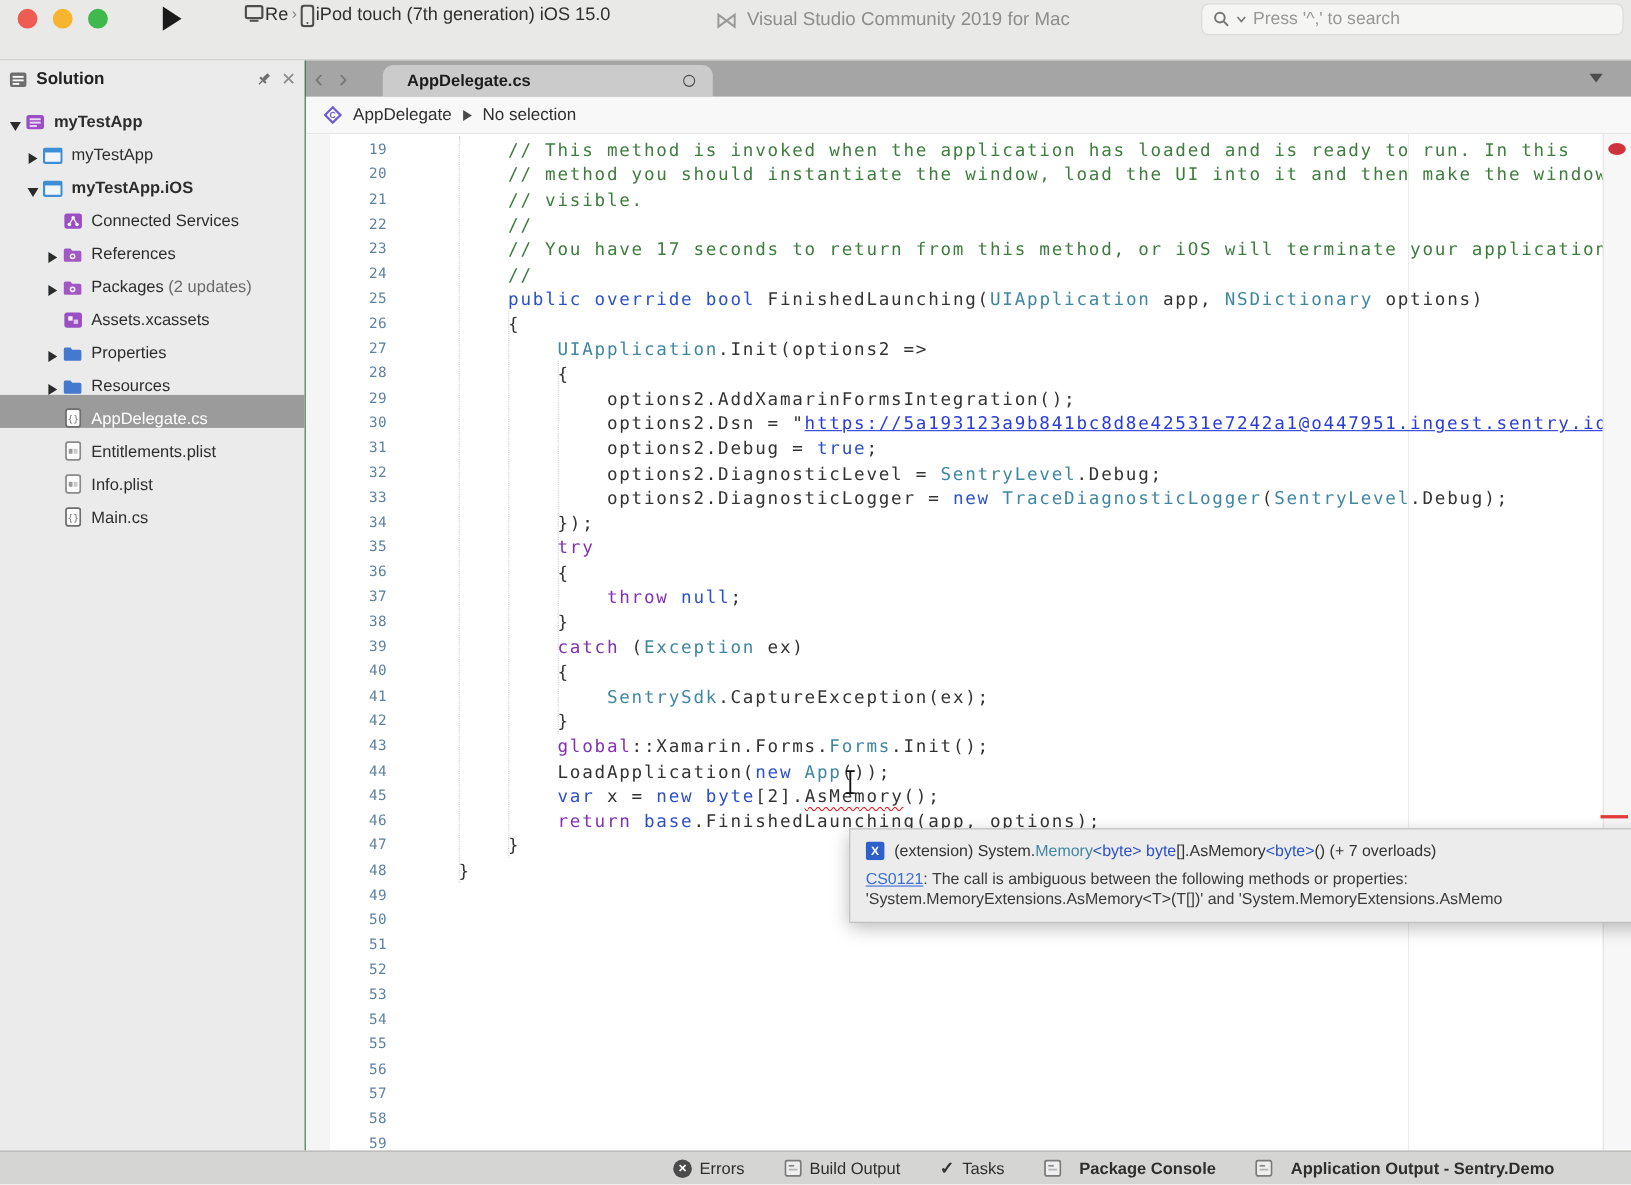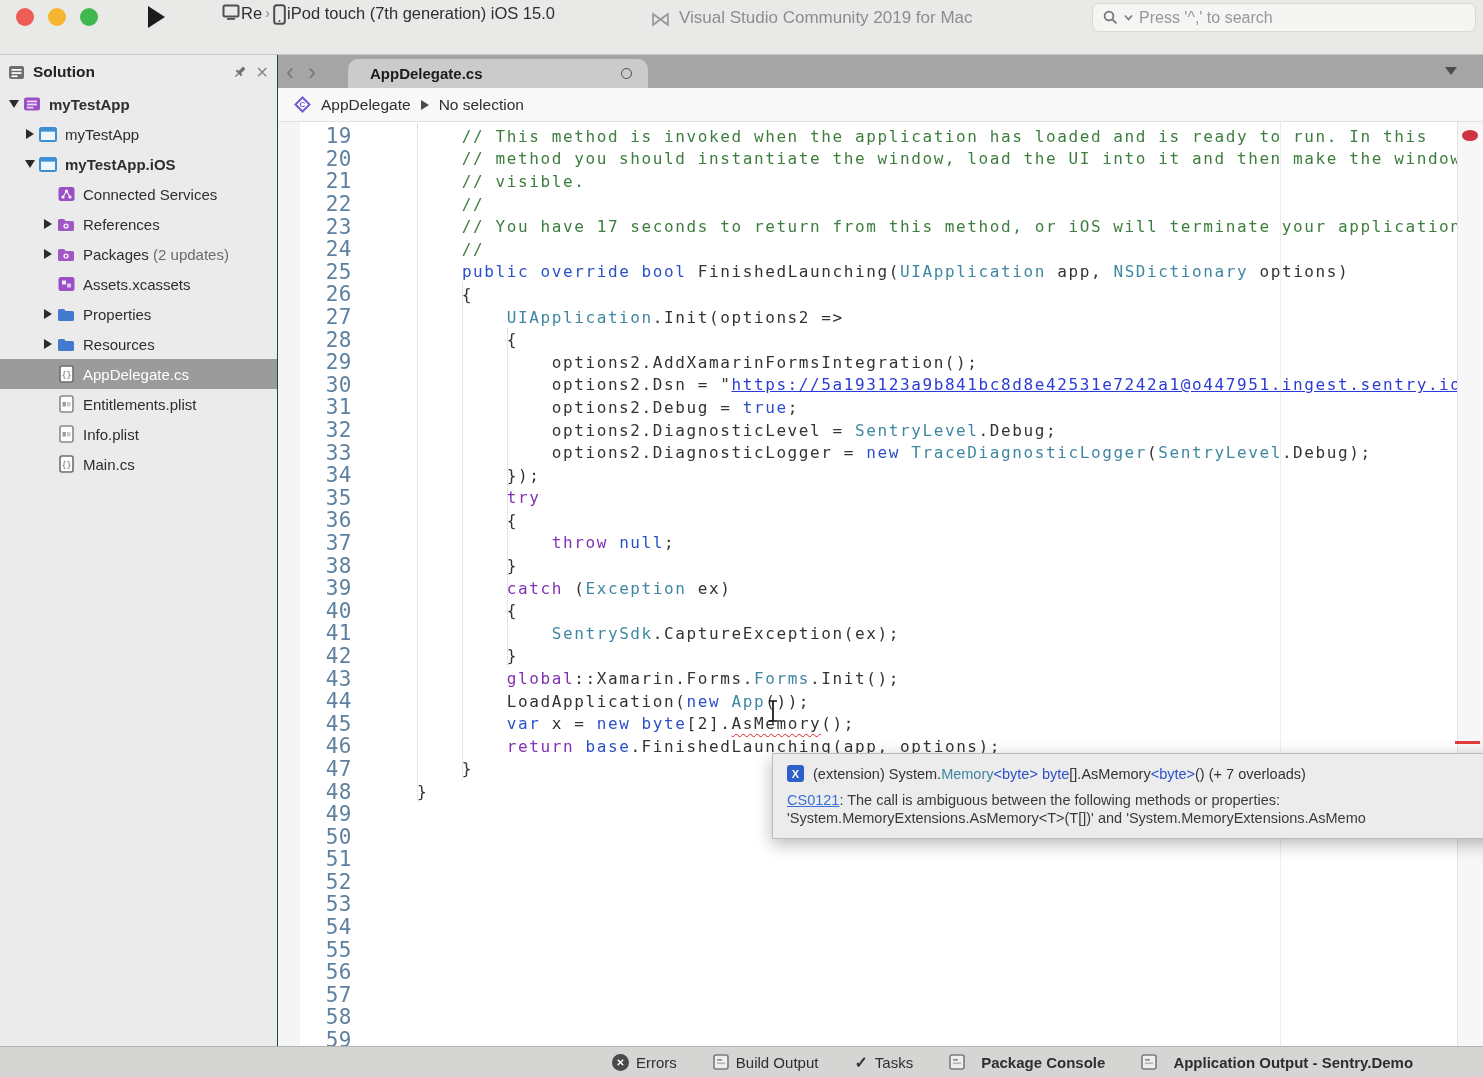--- a/index.html
+++ b/index.html
@@ -17,21 +17,21 @@
   .apptitle{position:absolute;left:650px;top:4px;height:28px;display:flex;align-items:center;gap:8px;color:#8d8d8d;font-size:17px;}
   .vslogo{font-size:21px;color:#9a9a9a;line-height:1;}
   .search{position:absolute;left:1092px;top:3px;width:384px;height:29px;border:1px solid #d9d9d7;border-radius:7px;
           background:rgba(255,255,255,.55);display:flex;align-items:center;padding:0 10px;gap:6px;box-sizing:border-box;}
   .search .ph{color:#979797;font-size:16px;}
   
   .sidebar{position:absolute;left:0;top:55px;width:277px;bottom:31px;background:#ebebeb;border-right:1px solid #14532d;overflow:hidden;}
   .sb-head{height:34px;display:flex;align-items:center;padding:0 8px;gap:8px;}
   .sb-title{font-size:15.5px;font-weight:bold;color:#222;flex:1;}
   .sb-btn{color:#8b8b8b;font-size:16px;cursor:pointer;display:flex;align-items:center;}
-  .trow{height:30px;display:flex;align-items:center;font-size:15px;color:#2d2d2d;cursor:default;}
+  .trow{height:30px;display:flex;align-items:flex-end;font-size:15px;color:#2d2d2d;cursor:default;}
   .trow.sel{background:#9b9b9b;color:#fff;}
   .tri{width:16px;display:inline-flex;justify-content:center;flex:0 0 16px;}
   .tri .t-right{width:0;height:0;border-left:8px solid #2b2b2b;border-top:5px solid transparent;border-bottom:5px solid transparent;}
   .tri .t-down{width:0;height:0;border-top:8px solid #2b2b2b;border-left:5px solid transparent;border-right:5px solid transparent;}
   .ticon{width:20px;flex:0 0 20px;display:inline-flex;justify-content:center;margin-right:7px;}
   .tlabel.bold{font-weight:bold;}
   .tsuffix{color:#6a6a6a;font-weight:normal;}
   
   .editor{position:absolute;left:278px;top:55px;right:0;bottom:31px;}
   .tabbar{position:absolute;left:0;right:0;top:0;height:33px;background:#a5a5a5;}
@@ -46,21 +46,21 @@
   .breadcrumb{position:absolute;left:0;right:0;top:33px;height:33px;background:#f8f8f8;border-bottom:1px solid #e2e2e2;
               display:flex;align-items:center;padding-left:16px;gap:10px;font-size:15.5px;color:#2e2e2e;}
   .bc-sep{width:0;height:0;border-left:8px solid #4a4a4a;border-top:5px solid transparent;border-bottom:5px solid transparent;}
   
   .codewrap{position:absolute;left:0;right:25px;top:67px;bottom:0;background:#fff;overflow:hidden;}
   .bpmargin{position:absolute;left:0;top:0;bottom:0;width:22px;background:#f5f5f5;}
   .guide{position:absolute;border-left:1px dotted #cdcdcd;width:0;}
   .colguide{position:absolute;left:1002px;top:0;bottom:0;border-left:1px solid #ececec;}
   .lines{position:absolute;left:0;right:0;top:3px;}
   .line{display:flex;height:22.6px;align-items:center;}
-  .num{flex:0 0 74px;text-align:right;color:#5e81a0;font-family:"DejaVu Sans Mono",monospace;font-size:21px;letter-spacing:0.5px;}
+  .num{flex:0 0 74px;text-align:right;color:#5e81a0;font-family:"DejaVu Sans Mono",monospace;font-size:13px;letter-spacing:0.5px;}
   .txt{margin-left:20px;font-family:"DejaVu Sans Mono",monospace;font-size:16px;letter-spacing:1.6px;white-space:pre;}
   .sp{color:#333}.sc{color:#3d7d3d}.sk{color:#2b50c8}.sf{color:#8231b4}.st{color:#3f87a1}
   .su{color:#2b3cd6;text-decoration:underline;}
   .se{color:#333;text-decoration:underline wavy #e02020;text-decoration-thickness:1px;text-underline-offset:4px;}
   .vscroll{position:absolute;right:0;top:67px;bottom:0;width:25px;background:#f7f7f7;border-left:1px solid #e2e2e2;}
   .err-dot{position:absolute;width:16px;height:11px;border-radius:50%;background:#cf3340;}
   .err-dash{position:absolute;left:1455px;top:741px;width:25px;height:3px;background:#e23b3b;z-index:4;}
   
   .tooltip{position:absolute;left:772px;top:753px;width:770px;box-sizing:border-box;background:#ececec;border:1px solid #bcbcbc;
            box-shadow:0 5px 16px rgba(0,0,0,.28);padding:11px 14px;z-index:5;font-size:14.5px;color:#3a3a3a;}

